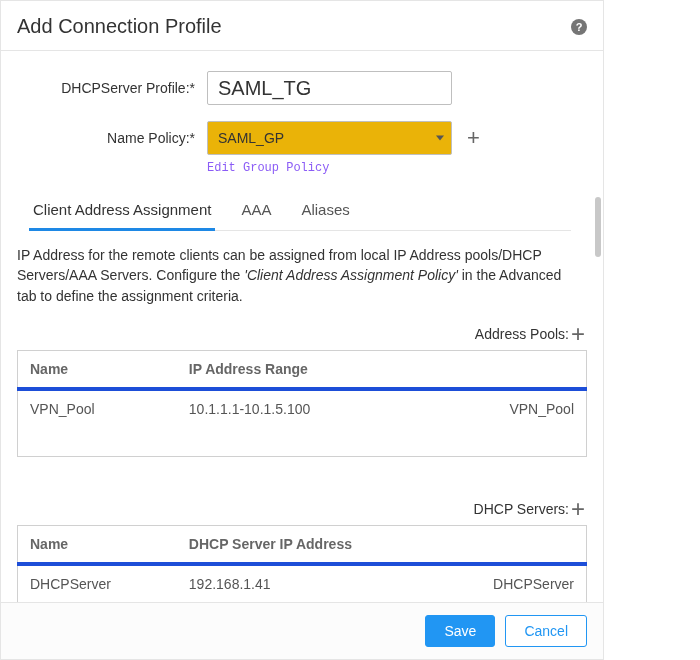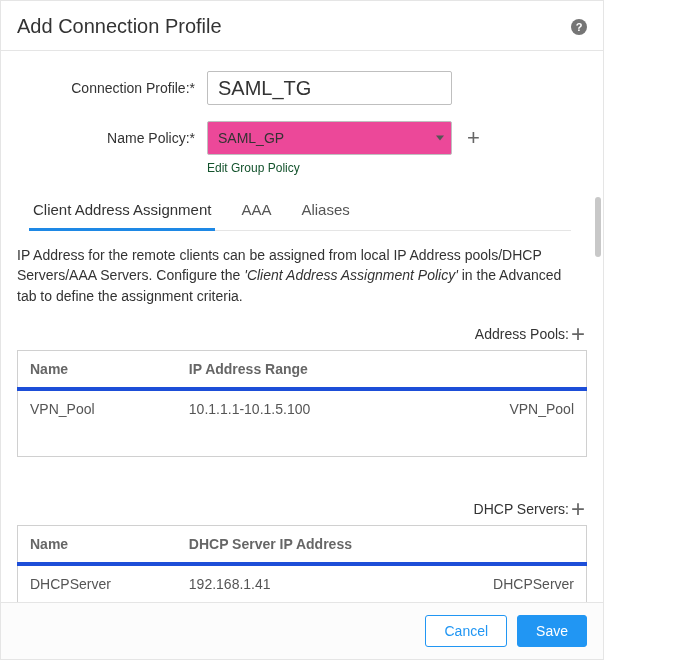--- a/index.html
+++ b/index.html
@@ -8,24 +8,24 @@
   .titlebar { padding:14px 16px 12px 16px; border-bottom:1px solid #e5e5e5; display:flex; align-items:center; }
   .titlebar h1 { font-size:20px; font-weight:400; margin:0; color:#333; flex:1; }
   .help-icon { width:16px; height:16px; border-radius:50%; background:#757575; color:#fff; font-size:11px; line-height:16px; text-align:center; font-weight:bold; }
   .body { flex:1; min-height:0; padding:0; overflow:hidden; display:flex; flex-direction:column; }
   .form-area { padding:20px 16px 0 16px; }
   .form-row { display:flex; align-items:center; margin-bottom:16px; }
   .form-label { width:190px; text-align:right; padding-right:12px; font-size:14px; }
   .required-star { color:#333; }
   .text-input { width:245px; height:34px; border:1px solid #bfbfbf; border-radius:2px; padding:0 10px; font-size:20px; color:#333; }
   .select-wrap { position:relative; width:245px; }
-  .select-input { width:100%; height:34px; border:1px solid #bfbfbf; border-radius:2px; padding:0 28px 0 10px; font-size:14px; color:#333; background:#ec4899; text-align:left; line-height:32px; }
+  .select-input { width:100%; height:34px; border:1px solid #bfbfbf; border-radius:2px; padding:0 28px 0 10px; font-size:14px; color:#333; background:#eab308; text-align:left; line-height:32px; }
   .select-caret { position:absolute; right:8px; top:50%; transform:translateY(-50%); width:0; height:0; border-left:4px solid transparent; border-right:4px solid transparent; border-top:5px solid #555; }
   .plus-after-select { margin-left:15px; font-size:22px; color:#666; line-height:1; }
-  .edit-link { color:#14532d; font-size:12px; margin-top:2px; }
+  .edit-link { color:#8b5cf6; font-size:12px; margin-top:2px;font-family:Liberation Mono, monospace; }
   .link-row { display:flex; }
   .link-row .spacer { width:190px; padding-right:12px; }
   .tabs { border-bottom:1px solid #e5e5e5; margin:18px 16px 0 16px; display:flex; gap:30px; }
   .tab { padding:8px 0 12px 0; font-size:15px; color:#555; position:relative; cursor:pointer; }
   .tab.active { color:#333; }
   .tab.active::after { content:""; position:absolute; left:-4px; right:-4px; bottom:-1px; height:3px; background:#1e88e5; }
   .scroll-area { flex:1; overflow-y:auto; padding:14px 16px 10px 16px; position:relative; }
   .descr { font-size:14px; line-height:1.45; color:#333; margin:0 4px 16px 0; }
   .descr em { font-style:italic; }
   .section-head { display:flex; align-items:center; margin-bottom:4px;text-align:right; }
@@ -54,21 +54,21 @@
     <h1>Add Connection Profile</h1>
     <div class="help-icon">?</div>
   </div>
 
   <div class="body">
 
     <div class="form-area">
 
       <div class="form-row">
         <div class="form-label">
-          <span>Connection Profile:</span><span class="required-star">*</span>
+          <span>DHCPServer Profile:</span><span class="required-star">*</span>
         </div>
         <input class="text-input" type="text" value="SAML_TG" style="">
       </div>
 
       <div class="form-row" style="margin-bottom:4px;">
         <div class="form-label">
           <span>Name Policy:</span><span class="required-star">*</span>
         </div>
         <div class="select-wrap">
           <div class="select-input">SAML_GP</div>
@@ -151,17 +151,17 @@
 
   </div>
 
   <div class="fake-scrollbar">
     <div class="track">
       <div class="thumb"></div>
     </div>
   </div>
 
   <div class="footer">
+    <button class="btn btn-save">Save</button>
     <button class="btn btn-cancel">Cancel</button>
-    <button class="btn btn-save">Save</button>
   </div>
 
 </div>
 
 </body></html>

